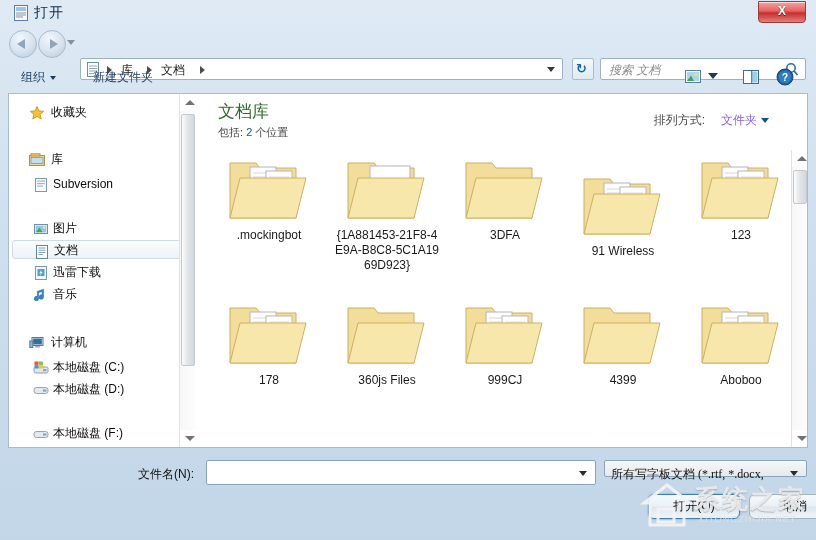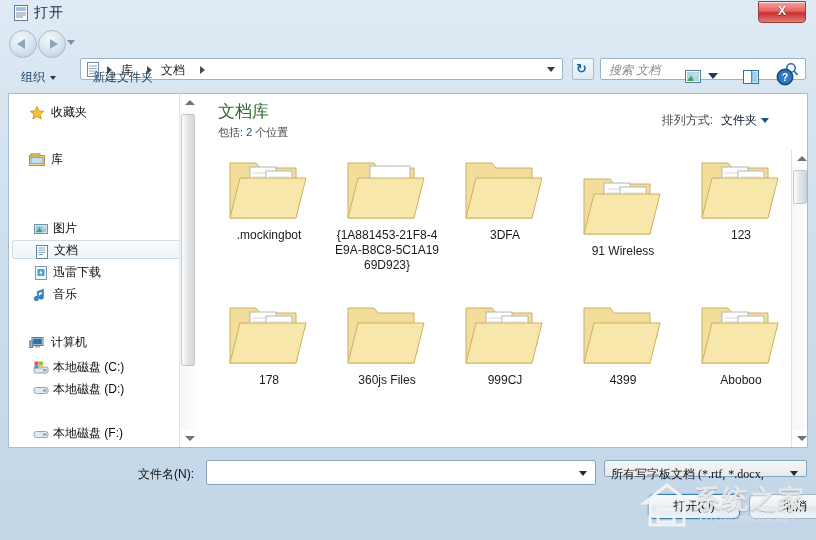--- a/index.html
+++ b/index.html
@@ -147,21 +147,21 @@
   .sb-arrow.up .tri{top:6px;border-bottom:5px solid #6d7377;}
   .sb-arrow.down .tri{top:6px;border-top:5px solid #6d7377;}
   .splitter{position:absolute;left:187px;top:0;width:4px;height:353px;background:#fff;}
   
   .filepane{position:absolute;left:191px;top:0;width:607px;height:353px;background:#fff;}
   .libhead{position:absolute;left:0;top:0;width:607px;height:56px;background:#fff;}
   .lib-title{position:absolute;left:18px;top:6px;font-size:17px;color:#2d6b2d;}
   .lib-sub{position:absolute;left:18px;top:31px;font-size:11px;color:#444;}
   .lib-sub .n{color:#12538c;}
   .lib-arrange{position:absolute;right:38px;top:18px;font-size:12px;color:#4a4a4a;white-space:nowrap;}
-  .lib-arrange .v{color:#0f172a;margin-left:8px;cursor:pointer;}
+  .lib-arrange .v{color:#8b5cf6;margin-left:16px;cursor:pointer;}
   .lib-arrange .car{
     display:inline-block;margin-left:4px;width:0;height:0;vertical-align:middle;
     border-left:4px solid transparent;border-right:4px solid transparent;
     border-top:5px solid #12538c;
   }
   .grid{position:absolute;left:0;top:56px;width:591px;height:297px;overflow:hidden;}
   .cell{position:absolute;width:110px;text-align:center;}
   .cell .name{
     font-size:12px;color:#1a1a1a;line-height:15px;word-break:break-all;
     padding:0 2px;
@@ -331,20 +331,31 @@
         <span class="ico">
           <svg width="16" height="16" viewBox="0 0 16 16">
             <rect x="0.5" y="3.5" width="15" height="10" fill="#f6d98f" stroke="#b8913d"></rect>
             <rect x="2" y="1.8" width="9" height="2.2" fill="#f3cf76" stroke="#b8913d"></rect>
             <rect x="2" y="5.5" width="12" height="6" fill="#bfe0f2" stroke="#7aa9c6"></rect>
           </svg>
         </span>
         <span class="lbl">库</span>
       </div>
 
+      <div class="side-row" style="top:80px">
+        <span class="ico">
+          <svg width="16" height="16" viewBox="0 0 16 16">
+            <rect x="2.5" y="1.5" width="11" height="13" fill="#fbfdff" stroke="#7b9bb5"></rect>
+            <rect x="4" y="3.5" width="8" height="1.2" fill="#9db8cc"></rect>
+            <rect x="4" y="6" width="8" height="1.2" fill="#9db8cc"></rect>
+            <rect x="4" y="8.5" width="6" height="1.2" fill="#9db8cc"></rect>
+          </svg>
+        </span>
+        <span class="lbl">Subversion</span>
+      </div>
 
 
       <div class="side-row" style="top:124px">
         <span class="ico">
           <svg width="16" height="16" viewBox="0 0 16 16">
             <rect x="1.5" y="3.5" width="13" height="9" fill="#eef5fa" stroke="#6d92ae"></rect>
             <rect x="2.7" y="4.7" width="10.6" height="6.6" fill="#8fc8e8"></rect>
             <polygon points="3,11.3 6.5,6.6 9.5,11.3" fill="#4f9e4f"></polygon>
             <circle cx="11.2" cy="6.6" r="1.3" fill="#f6e37a"></circle>
           </svg>

